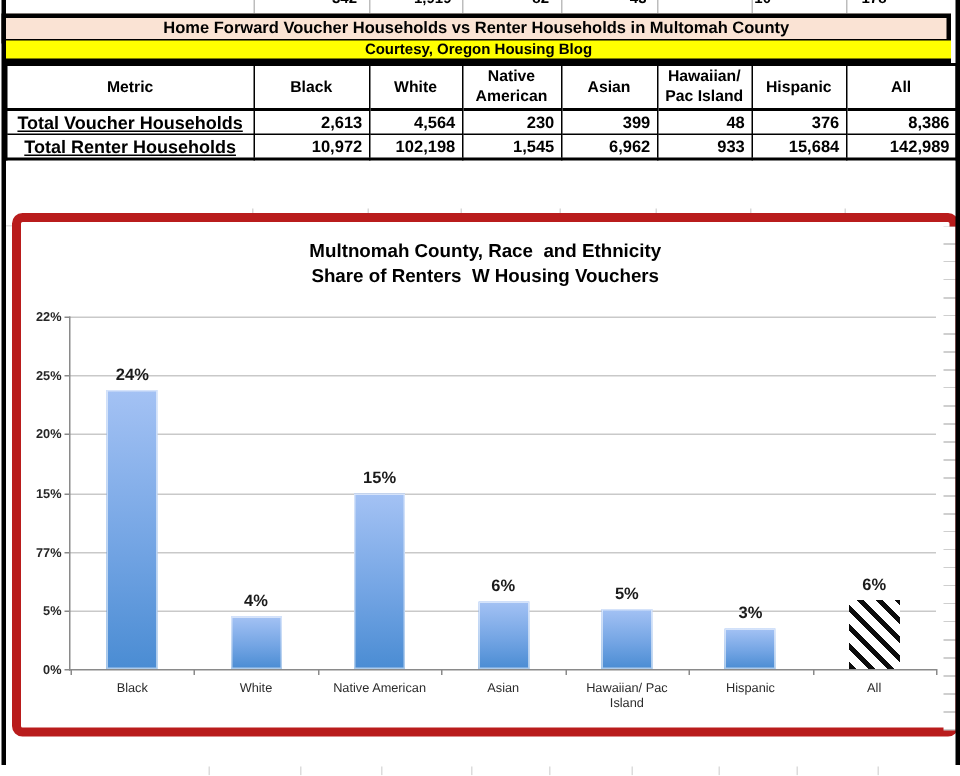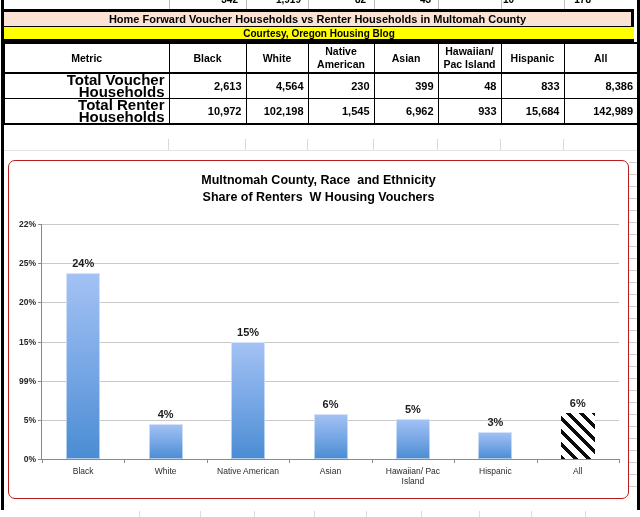--- a/index.html
+++ b/index.html
@@ -20,29 +20,29 @@
              display:flex;align-items:center;justify-content:center;
              font-size:10px;font-weight:700;}
   
   #summary-table{position:absolute;left:3px;top:42px;width:634px;border-collapse:collapse;
                  table-layout:fixed;border:2px solid #000;font-size:11px;font-weight:700;}
   #summary-table th,#summary-table td{border:1px solid #000;padding:0 4px;overflow:hidden;}
   #summary-table th{height:28px;font-size:10.5px;font-weight:700;text-align:center;
                     vertical-align:middle;white-space:pre-line;line-height:13px;}
   #summary-table thead th{border-bottom:2px solid #000;}
   #summary-table td{height:15px;text-align:right;vertical-align:middle;}
-  #summary-table td.lbl{text-align:right;font-size:15px;line-height:12px;}
+  #summary-table td.lbl{text-align:center;font-size:12px;line-height:12px;text-decoration:underline;}
   #summary-table tr.tall td{height:32px;vertical-align:bottom;padding-bottom:6px;}
   #summary-table tr.tall td.lbl{vertical-align:middle;padding-bottom:0;}
   
   #spacer-row{left:4px;top:139px;width:633px;height:11px;border-bottom:1px solid #e3e3e3;}
   #spacer-row .sep{position:absolute;top:0;width:1px;height:11px;background:#d9d9d9;}
   
-  #chart{left:8px;top:160px;width:619px;height:337px;background:#fff;
-         border:1px solid #b91c1c;border-radius:7px;}
+  #chart{left:8px;top:142px;width:619px;height:337px;background:#fff;
+         border:6px solid #b91c1c;border-radius:7px;}
   #chart-title{position:absolute;left:0;top:11px;width:100%;text-align:center;
                font-size:12.5px;font-weight:700;line-height:17px;white-space:pre-wrap;}
   #plot{position:absolute;left:32px;top:63px;width:577px;height:235px;
         border-left:1px solid #8a8a8a;border-bottom:1px solid #8a8a8a;}
   .gridline{position:absolute;left:0;width:577px;height:1px;background:#c9c9c9;}
   .ylab{position:absolute;left:0;width:27px;text-align:right;font-size:8.5px;
         font-weight:700;color:#262626;line-height:9px;}
   .ytick{position:absolute;left:-4px;width:4px;height:1px;background:#8a8a8a;}
   .xtick{position:absolute;top:235px;width:1px;height:4px;background:#8a8a8a;}
   .bar{position:absolute;bottom:0;width:34px;
@@ -116,21 +116,21 @@
         </tr>
       </thead>
     <tbody id="body-rows">
         <tr>
           <td class="lbl">Total Voucher Households</td>
           <td>2,613</td>
           <td>4,564</td>
           <td>230</td>
           <td>399</td>
           <td>48</td>
-          <td>833</td>
+          <td>376</td>
           <td>8,386</td>
         </tr>
         <tr>
           <td class="lbl">Total Renter Households</td>
           <td>10,972</td>
           <td>102,198</td>
           <td>1,545</td>
           <td>6,962</td>
           <td>933</td>
           <td>15,684</td>
@@ -148,21 +148,21 @@
       <div class="sep" style="left: 496px;"></div>
       <div class="sep" style="left: 559px;"></div>
     </div>
 
   <div id="chart" class="abs">
     <div id="chart-title"><span>Multnomah County, Race  and Ethnicity</span>
 <span>Share of Renters  W Housing Vouchers</span></div>
     <div id="ylabels">
         <div class="ylab" style="top: 294px;">0%</div>
         <div class="ylab" style="top: 254.833px;">5%</div>
-        <div class="ylab" style="top: 215.667px;">99%</div>
+        <div class="ylab" style="top: 215.667px;">77%</div>
         <div class="ylab" style="top: 176.5px;">15%</div>
         <div class="ylab" style="top: 137.333px;">20%</div>
         <div class="ylab" style="top: 98.1667px;">25%</div>
         <div class="ylab" style="top: 59px;">22%</div>
       </div>
     <div id="plot">
         <div class="ytick" style="top: 235px;"></div>
         <div class="gridline" style="top: 195.833px;"></div>
         <div class="ytick" style="top: 195.833px;"></div>
         <div class="gridline" style="top: 156.667px;"></div>

